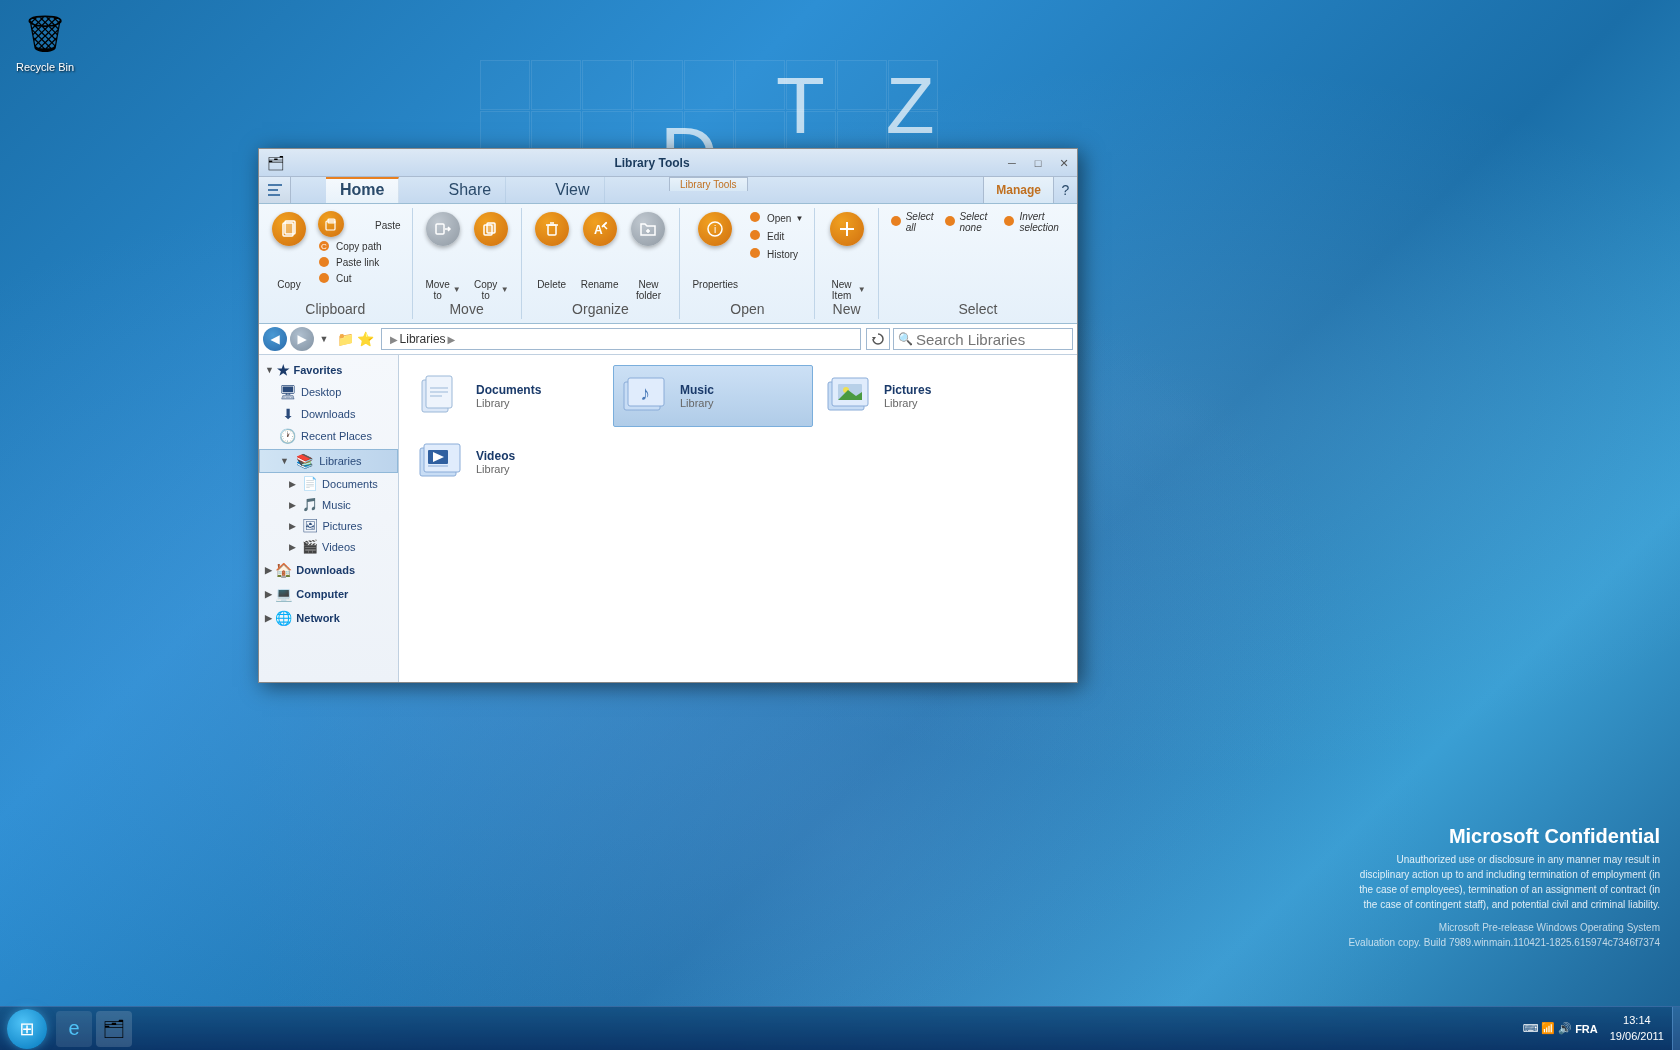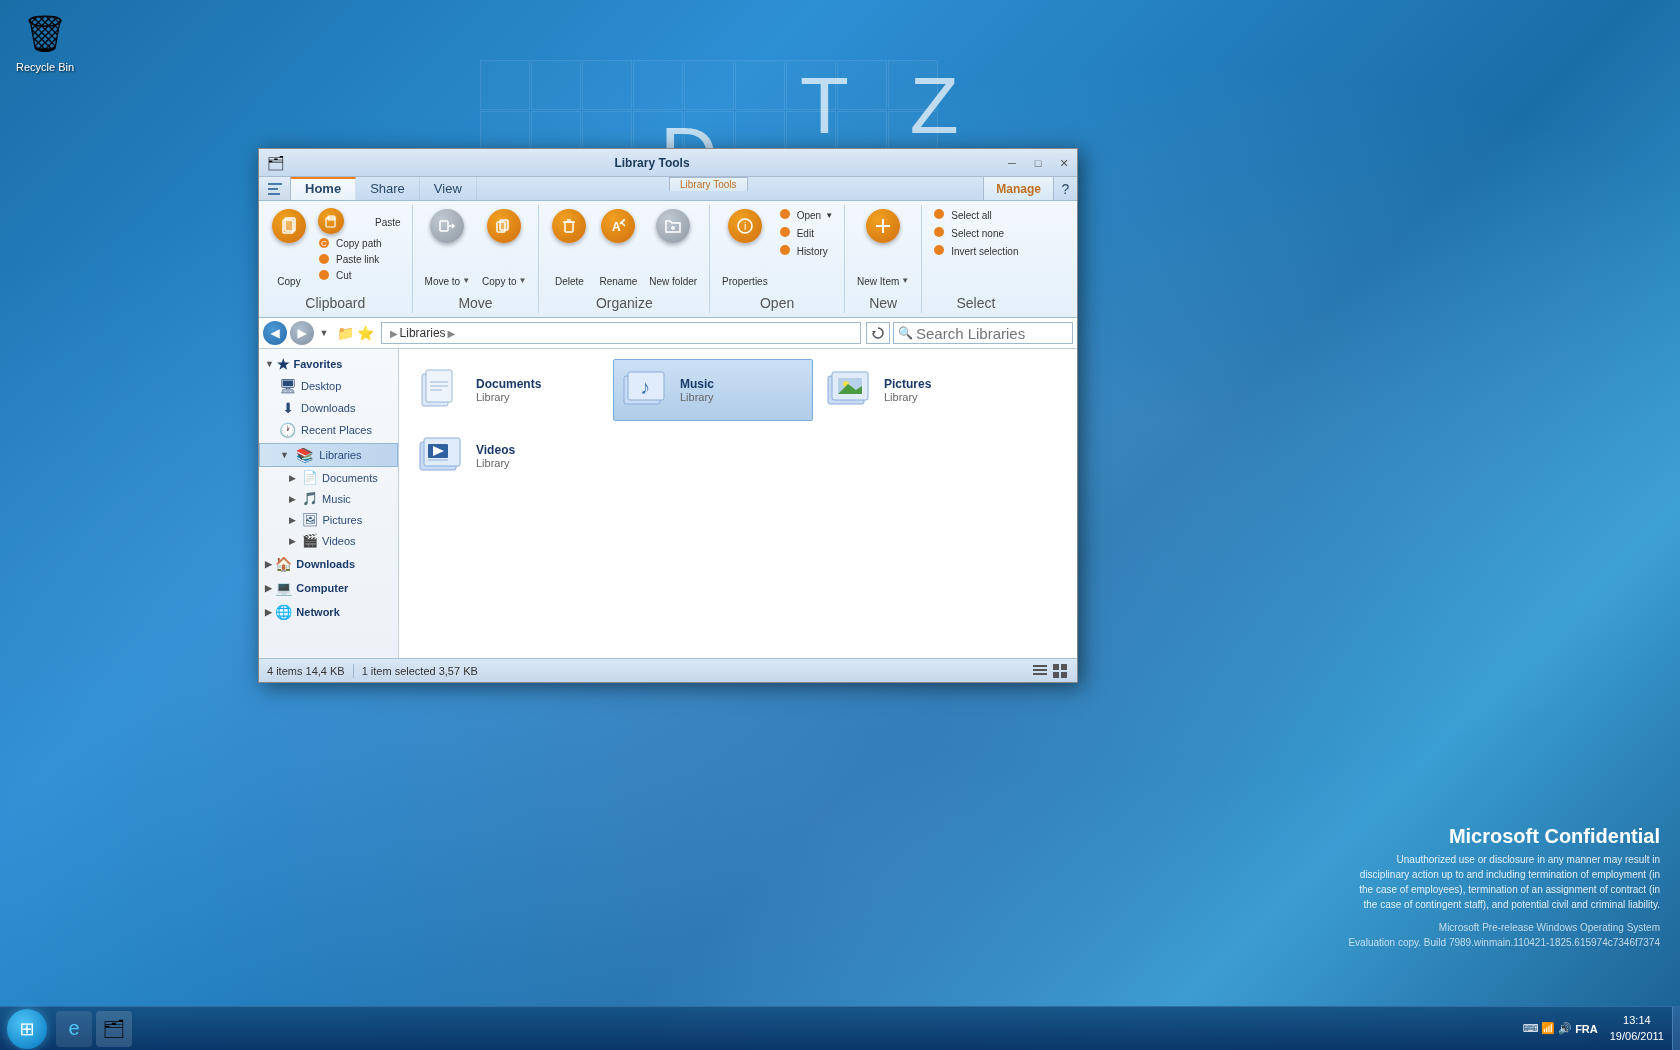--- a/index.html
+++ b/index.html
@@ -46,21 +46,21 @@
     }
     .desktop-grid-cell {
       border: 1px solid rgba(255,255,255,0.3);
       background: rgba(255,255,255,0.05);
     }
 
     
     .desktop-letters {
       position: absolute;
       top: 60px;
-      left: 800px;
+      left: 776px;
       font-size: 80px;
       font-weight: 300;
       color: rgba(255,255,255,0.7);
       letter-spacing: 20px;
     }
 
     .desktop-letter-d {
       position: absolute;
       top: 110px;
       left: 660px;
@@ -237,24 +237,25 @@
       display: flex;
       align-items: center;
       justify-content: center;
       cursor: pointer;
       font-size: 11px;
       color: #555;
     }
 
     .ribbon-tab {
       padding: 4px 14px;
-      font-size: 13px;
+      font-size: 16px;
       cursor: pointer;
       border-right: 1px solid rgba(150,180,210,0.3);
       color: #2a4a6a;
+      margin-left: 35px;
     }
 
     .ribbon-tab.active {
       background: linear-gradient(to bottom, #f5f9fd, #e8f2fa);
       border-top: 2px solid #e88020;
       padding-top: 2px;
       font-weight: 600;
     }
 
     .ribbon-help {
@@ -335,23 +336,24 @@
 
     .ribbon-btn-label {
       font-size: 10px;
       color: #333;
       margin-top: 2px;
       text-align: center;
     }
 
     .ribbon-btn-small-group {
       display: flex;
-      flex-direction: column;
+      flex-direction: row;
       gap: 2px;
       padding-bottom: 14px;
+      font-style: italic;
     }
 
     .ribbon-btn-small {
       display: flex;
       align-items: center;
       gap: 4px;
       cursor: pointer;
       padding: 1px 3px;
       font-size: 10px;
       color: #333;
@@ -1064,42 +1066,20 @@
           </div>
           <div class="file-info">
             <div class="file-name">Videos</div>
             <div class="file-type">Library</div>
           </div>
         </div>
 
       </div>
     </div>
 
-    <div class="status-bar">
-      <span>4 items  14,4 KB</span>
-      <div class="status-separator"></div>
-      <span>1 item selected  3,57 KB</span>
-      <div class="status-view-icons">
-        <div class="status-view-btn">
-          <svg width="14" height="14" viewBox="0 0 14 14">
-            <rect x="0" y="1" width="14" height="2" fill="#555"></rect>
-            <rect x="0" y="5" width="14" height="2" fill="#555"></rect>
-            <rect x="0" y="9" width="14" height="2" fill="#555"></rect>
-          </svg>
-        </div>
-        <div class="status-view-btn">
-          <svg width="14" height="14" viewBox="0 0 14 14">
-            <rect x="0" y="0" width="6" height="6" fill="#555"></rect>
-            <rect x="8" y="0" width="6" height="6" fill="#555"></rect>
-            <rect x="0" y="8" width="6" height="6" fill="#555"></rect>
-            <rect x="8" y="8" width="6" height="6" fill="#555"></rect>
-          </svg>
-        </div>
-      </div>
-    </div>
 
   </div>
 
   <div style="position:absolute; bottom:100px; right:20px; text-align:right;">
     <div style="font-size:20px; font-weight:bold; color:white; margin-bottom:4px;">Microsoft Confidential</div>
     <div style="font-size:10px; color:rgba(255,255,255,0.85); line-height:1.5; max-width:360px;">
       <div>Unauthorized use or disclosure in any manner may result in</div>
       <div>disciplinary action up to and including termination of employment (in</div>
       <div>the case of employees), termination of an assignment of contract (in</div>
       <div>the case of contingent staff), and potential civil and criminal liability.</div>

